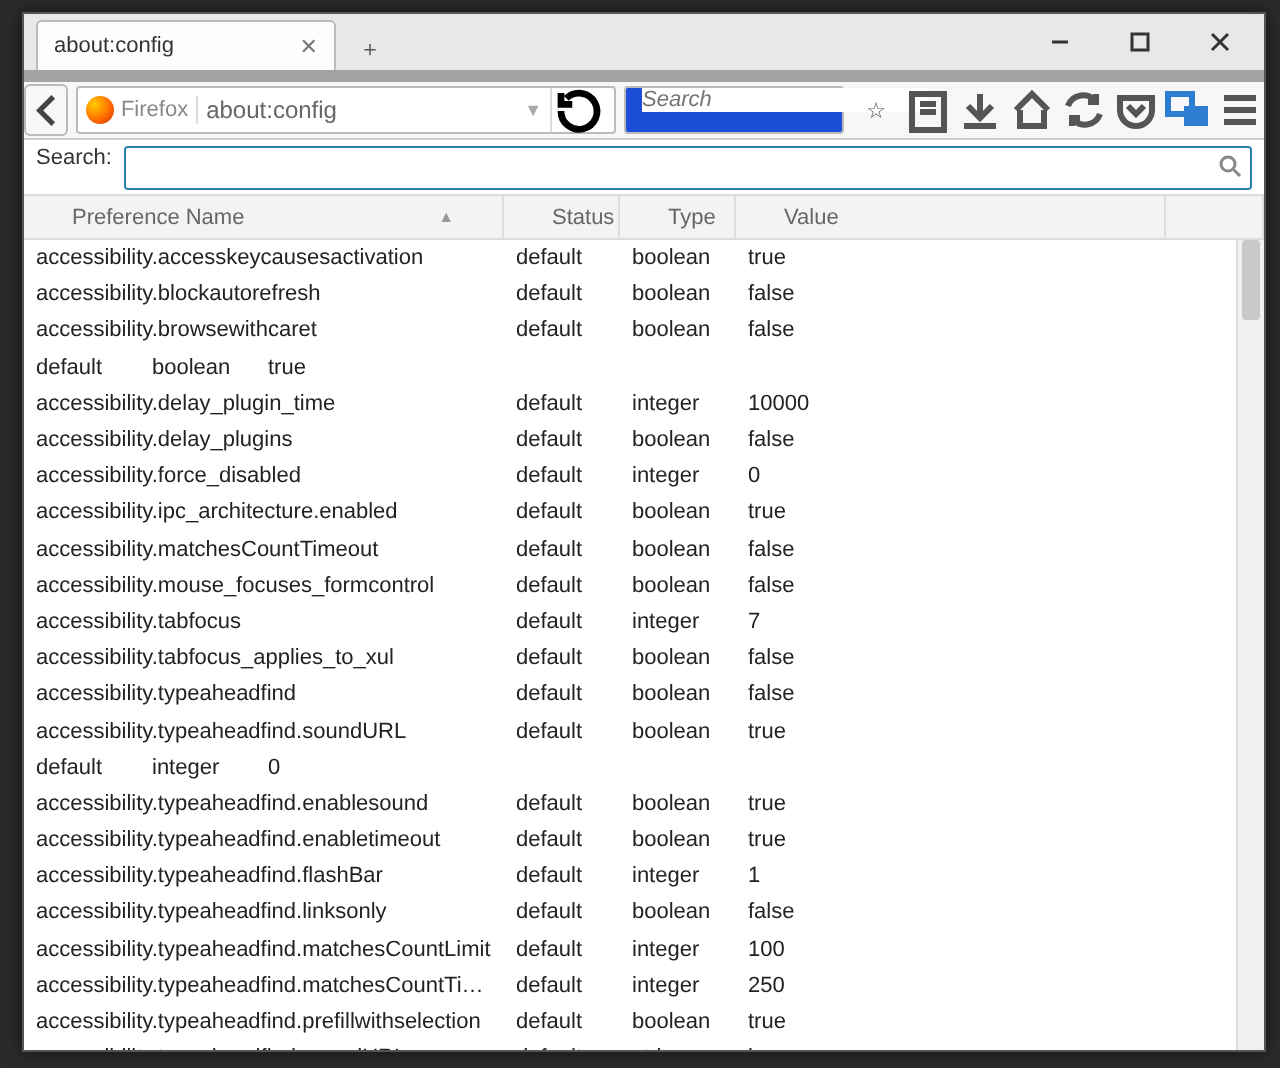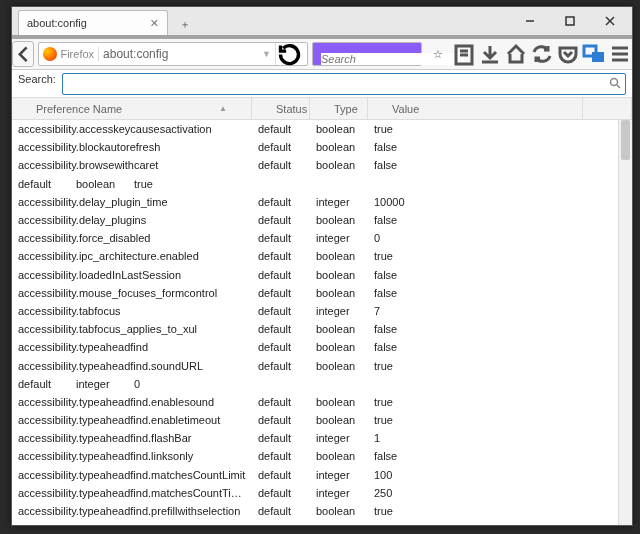--- a/index.html
+++ b/index.html
@@ -5,30 +5,30 @@
 *{box-sizing:border-box;margin:0;padding:0;font-family:"Segoe UI",Arial,sans-serif;font-size:11px}
 body{background:#2a2a2a;width:640px;height:534px;overflow:hidden}
 .window{position:absolute;left:11px;top:6px;width:622px;height:520px;background:#f0f0f0;border:1px solid #555;box-shadow:0 0 8px rgba(0,0,0,.5)}
 .titlebar{height:28px;background:#e8e8e8;display:flex;justify-content:flex-end;align-items:center;padding-right:2px}
 .winbtn{width:40px;height:26px;display:flex;align-items:center;justify-content:center;color:#333}
 .winbtn svg{width:10px;height:10px}
 .tabbar{position:absolute;top:3px;left:6px;display:flex;align-items:flex-end;height:25px}
 .tab{background:#fdfdfd;border:1px solid #bbb;border-bottom:none;border-radius:3px 3px 0 0;height:25px;min-width:150px;display:flex;align-items:center;padding:0 8px;gap:6px;font-size:11px;color:#333}
 .tab .x{margin-left:auto;color:#777}
 .newtab{width:26px;height:22px;display:flex;align-items:center;justify-content:center;color:#555;margin-left:4px}
-.toolbar{height:35px;background:#f7f7f7;border-top:4px solid #a3a3a3;border-bottom:1px solid #ccc;display:flex;align-items:center;padding:0 0;gap:4px}
+.toolbar{height:35px;background:#f7f7f7;border-top:6px solid #a3a3a3;border-bottom:1px solid #ccc;display:flex;align-items:center;padding:0 0;gap:4px}
 .navbtn{width:26px;height:26px;display:flex;align-items:center;justify-content:center;color:#444;border-radius:2px}
 .navbtn.round{border:1px solid #bbb;border-radius:3px}
 .urlbar{flex:1;height:24px;border:1px solid #bbb;border-radius:2px;background:#fff;display:flex;align-items:center;padding:0 4px;gap:4px}
 .urlbar input{flex:1;border:none;outline:none;font-size:12px;color:#666}
 .identity{display:flex;align-items:center;gap:3px;padding-right:4px;border-right:1px solid #ddd}
 .ff-icon{width:14px;height:14px;border-radius:50%;background:radial-gradient(circle at 30% 30%,#ffcc00,#ff6600 60%,#cc3300)}
 .ff-label{font-size:11px;color:#888}
 .reload{width:28px;display:flex;align-items:center;justify-content:center;border-left:1px solid #ddd;height:100%}
-.searchbox{width:110px;height:24px;border:1px solid #bbb;border-radius:2px;background:#8b5cf6;display:flex;align-items:flex-end;padding:0 4px;gap:4px}
+.searchbox{width:110px;height:24px;border:1px solid #bbb;border-radius:2px;background:#1d4ed8;display:flex;align-items:flex-start;padding:0 4px;gap:4px}
 .searchbox input{flex:1;border:none;outline:none;font-size:11px;color:#999;font-style:italic}
 .toolicons{display:flex;align-items:center;gap:2px}
 .toolicons .ti{width:24px;height:24px;display:flex;align-items:center;justify-content:center;color:#555}
 .content{position:absolute;top:63px;left:0;right:0;bottom:0;background:#fff}
 .searchrow{height:28px;display:flex;padding:3px 6px;gap:6px;border-bottom:1px solid #ddd}
 .searchrow label{font-size:11px;color:#333}
 .searchfield{flex:1;height:22px;border:1px solid #2e7db2;border-radius:2px;display:flex;align-items:center;padding:0 4px}
 .searchfield input{flex:1;border:none;outline:none;font-size:11px}
 .searchfield .mag{color:#888}
 .headers{height:22px;background:#f3f3f3;border-bottom:1px solid #ddd;display:flex;align-items:center;color:#666;font-size:11px}
@@ -220,21 +220,21 @@
           <div class="c3">integer</div>
           <div class="c4">0</div>
         </div>
         <div class="row">
           <div class="c1">accessibility.ipc_architecture.enabled</div>
           <div class="c2">default</div>
           <div class="c3">boolean</div>
           <div class="c4">true</div>
         </div>
         <div class="row">
-          <div class="c1">accessibility.loadedInLastSession</div>
+          <div class="c1">accessibility.matchesCountTimeout</div>
           <div class="c2">default</div>
           <div class="c3">boolean</div>
           <div class="c4">false</div>
         </div>
         <div class="row">
           <div class="c1">accessibility.mouse_focuses_formcontrol</div>
           <div class="c2">default</div>
           <div class="c3">boolean</div>
           <div class="c4">false</div>
         </div>

